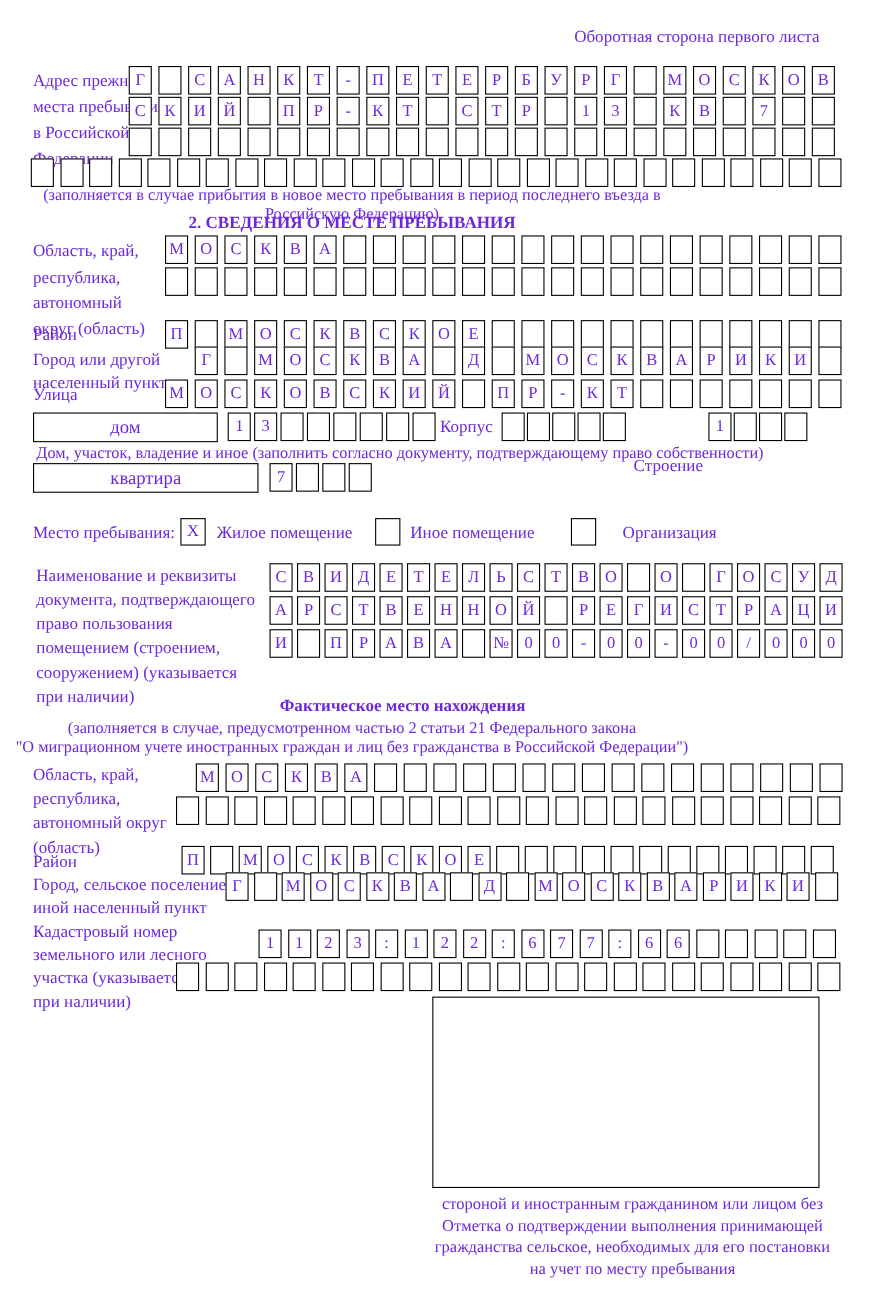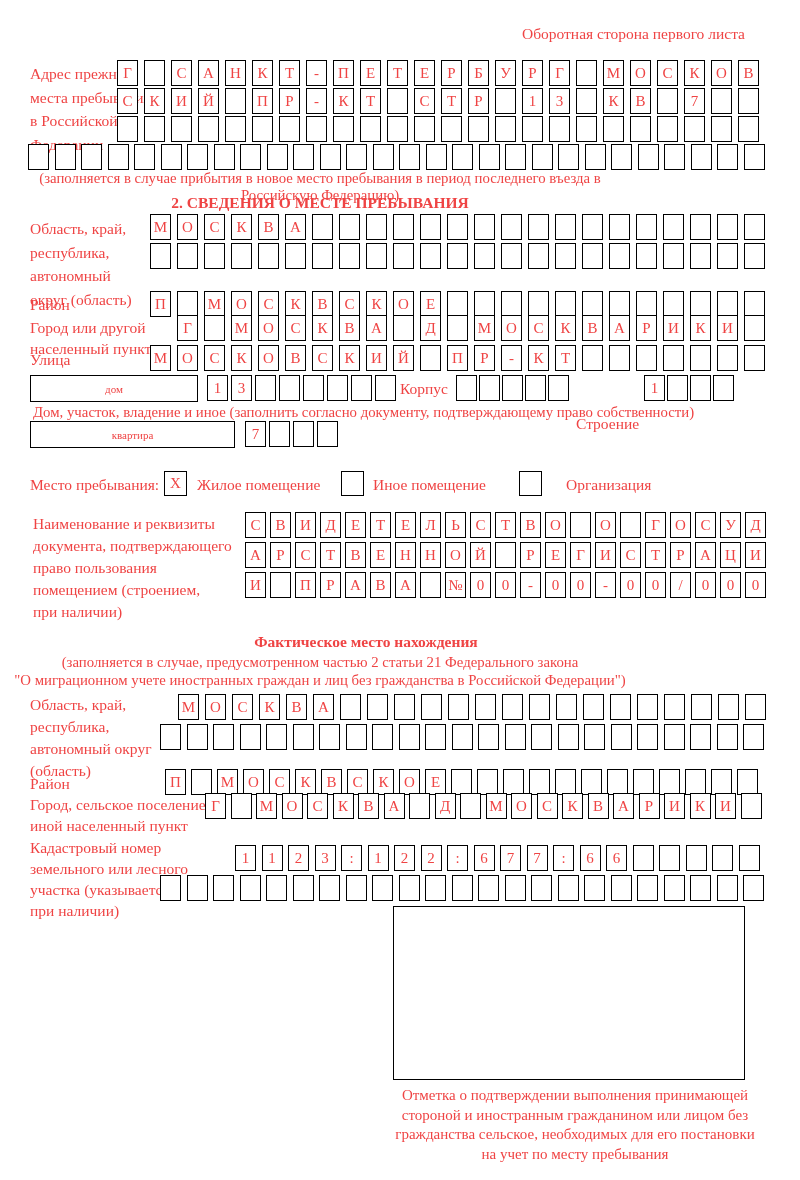--- a/index.html
+++ b/index.html
@@ -1,35 +1,35 @@
 <!DOCTYPE html>
 <html><head>
 <meta charset="utf-8">
 <style>
   html,body { margin:0; padding:0; background:#ffffff; }
   .page {
     position:relative; width:800px; height:1180px; background:#fff;
-    font-family:"Liberation Serif", serif; color:#ef4444; overflow:hidden;
+    font-family:"Liberation Serif", serif; color:#6d28d9; overflow:hidden;
   }
   .abs { position:absolute; }
   .label { font-size:15.5px; line-height:23.5px; }
   .small-note { font-size:14.8px; }
   .center { left:0; width:640px; text-align:center; }
   .bold { font-weight:bold; }
   .cells { display:flex; gap:6px; }
   .g55 { gap:5.5px; } .g5 { gap:5px; } .g45 { gap:4.5px; } .g4 { gap:4px; }
   .g3 { gap:3px; } .g2 { gap:2px; }
   .cell {
     box-sizing:border-box; flex:none; width:21px; height:26px;
     border:1.8px solid #000; display:flex; align-items:center; justify-content:center;
     font-size:15px; background:#fff;
   }
   .labelbox {
     box-sizing:border-box; border:1.8px solid #000; height:27px;
-    display:flex; align-items:center; justify-content:center; font-size:11px; background:#fff;
+    display:flex; align-items:center; justify-content:center; font-size:17px; background:#fff;
   }
   .checkbox {
     box-sizing:border-box; width:23px; height:25px; border:1.8px solid #000;
     display:flex; align-items:center; justify-content:center; font-size:15px; background:#fff;
   }
   .stampbox { box-sizing:border-box; border:1.8px solid #000; background:#fff; }
   .lh22 { line-height:22px; } .lh21 { line-height:21px; }
 </style>
 </head>
 <body>
@@ -338,20 +338,21 @@
   <div class="abs checkbox" style="left:341px; top:471px;"> </div>
   <div class="abs label" style="left:373px; top:473px;">Иное помещение</div>
   <div class="abs checkbox" style="left:519px; top:471px;"> </div>
   <div class="abs label" style="left:566px; top:473px;">Организация</div>
 
   <div class="abs label lh22" style="left:33px; top:513px; width:210px;">
     <div>Наименование и реквизиты</div>
     <div>документа, подтверждающего</div>
     <div>право пользования</div>
     <div>помещением (строением,</div>
+    <div>сооружением) (указывается</div>
     <div>при наличии)</div>
   </div>
   <div class="abs cells g4" style="left:245px; top:512px;">
       <span class="cell">С</span>
       <span class="cell">В</span>
       <span class="cell">И</span>
       <span class="cell">Д</span>
       <span class="cell">Е</span>
       <span class="cell">Т</span>
       <span class="cell">Е</span>
@@ -582,19 +583,19 @@
       <span class="cell"></span>
       <span class="cell"></span>
       <span class="cell"></span>
       <span class="cell"></span>
       <span class="cell"></span>
       <span class="cell"></span>
     </div>
 
   <div class="abs stampbox" style="left:393px; top:906px; width:352px; height:174px;"></div>
   <div class="abs label" style="left:380px; top:1086px; width:390px; text-align:center; line-height:19.5px; font-size:15px;">
+    <div>стороной и иностранным гражданином или лицом без</div>
     <div>Отметка о подтверждении выполнения принимающей</div>
-    <div>стороной и иностранным гражданином или лицом без</div>
     <div>гражданства сельское, необходимых для его постановки</div>
     <div>на учет по месту пребывания</div>
   </div>
 
 </div>
 
 </body></html>

